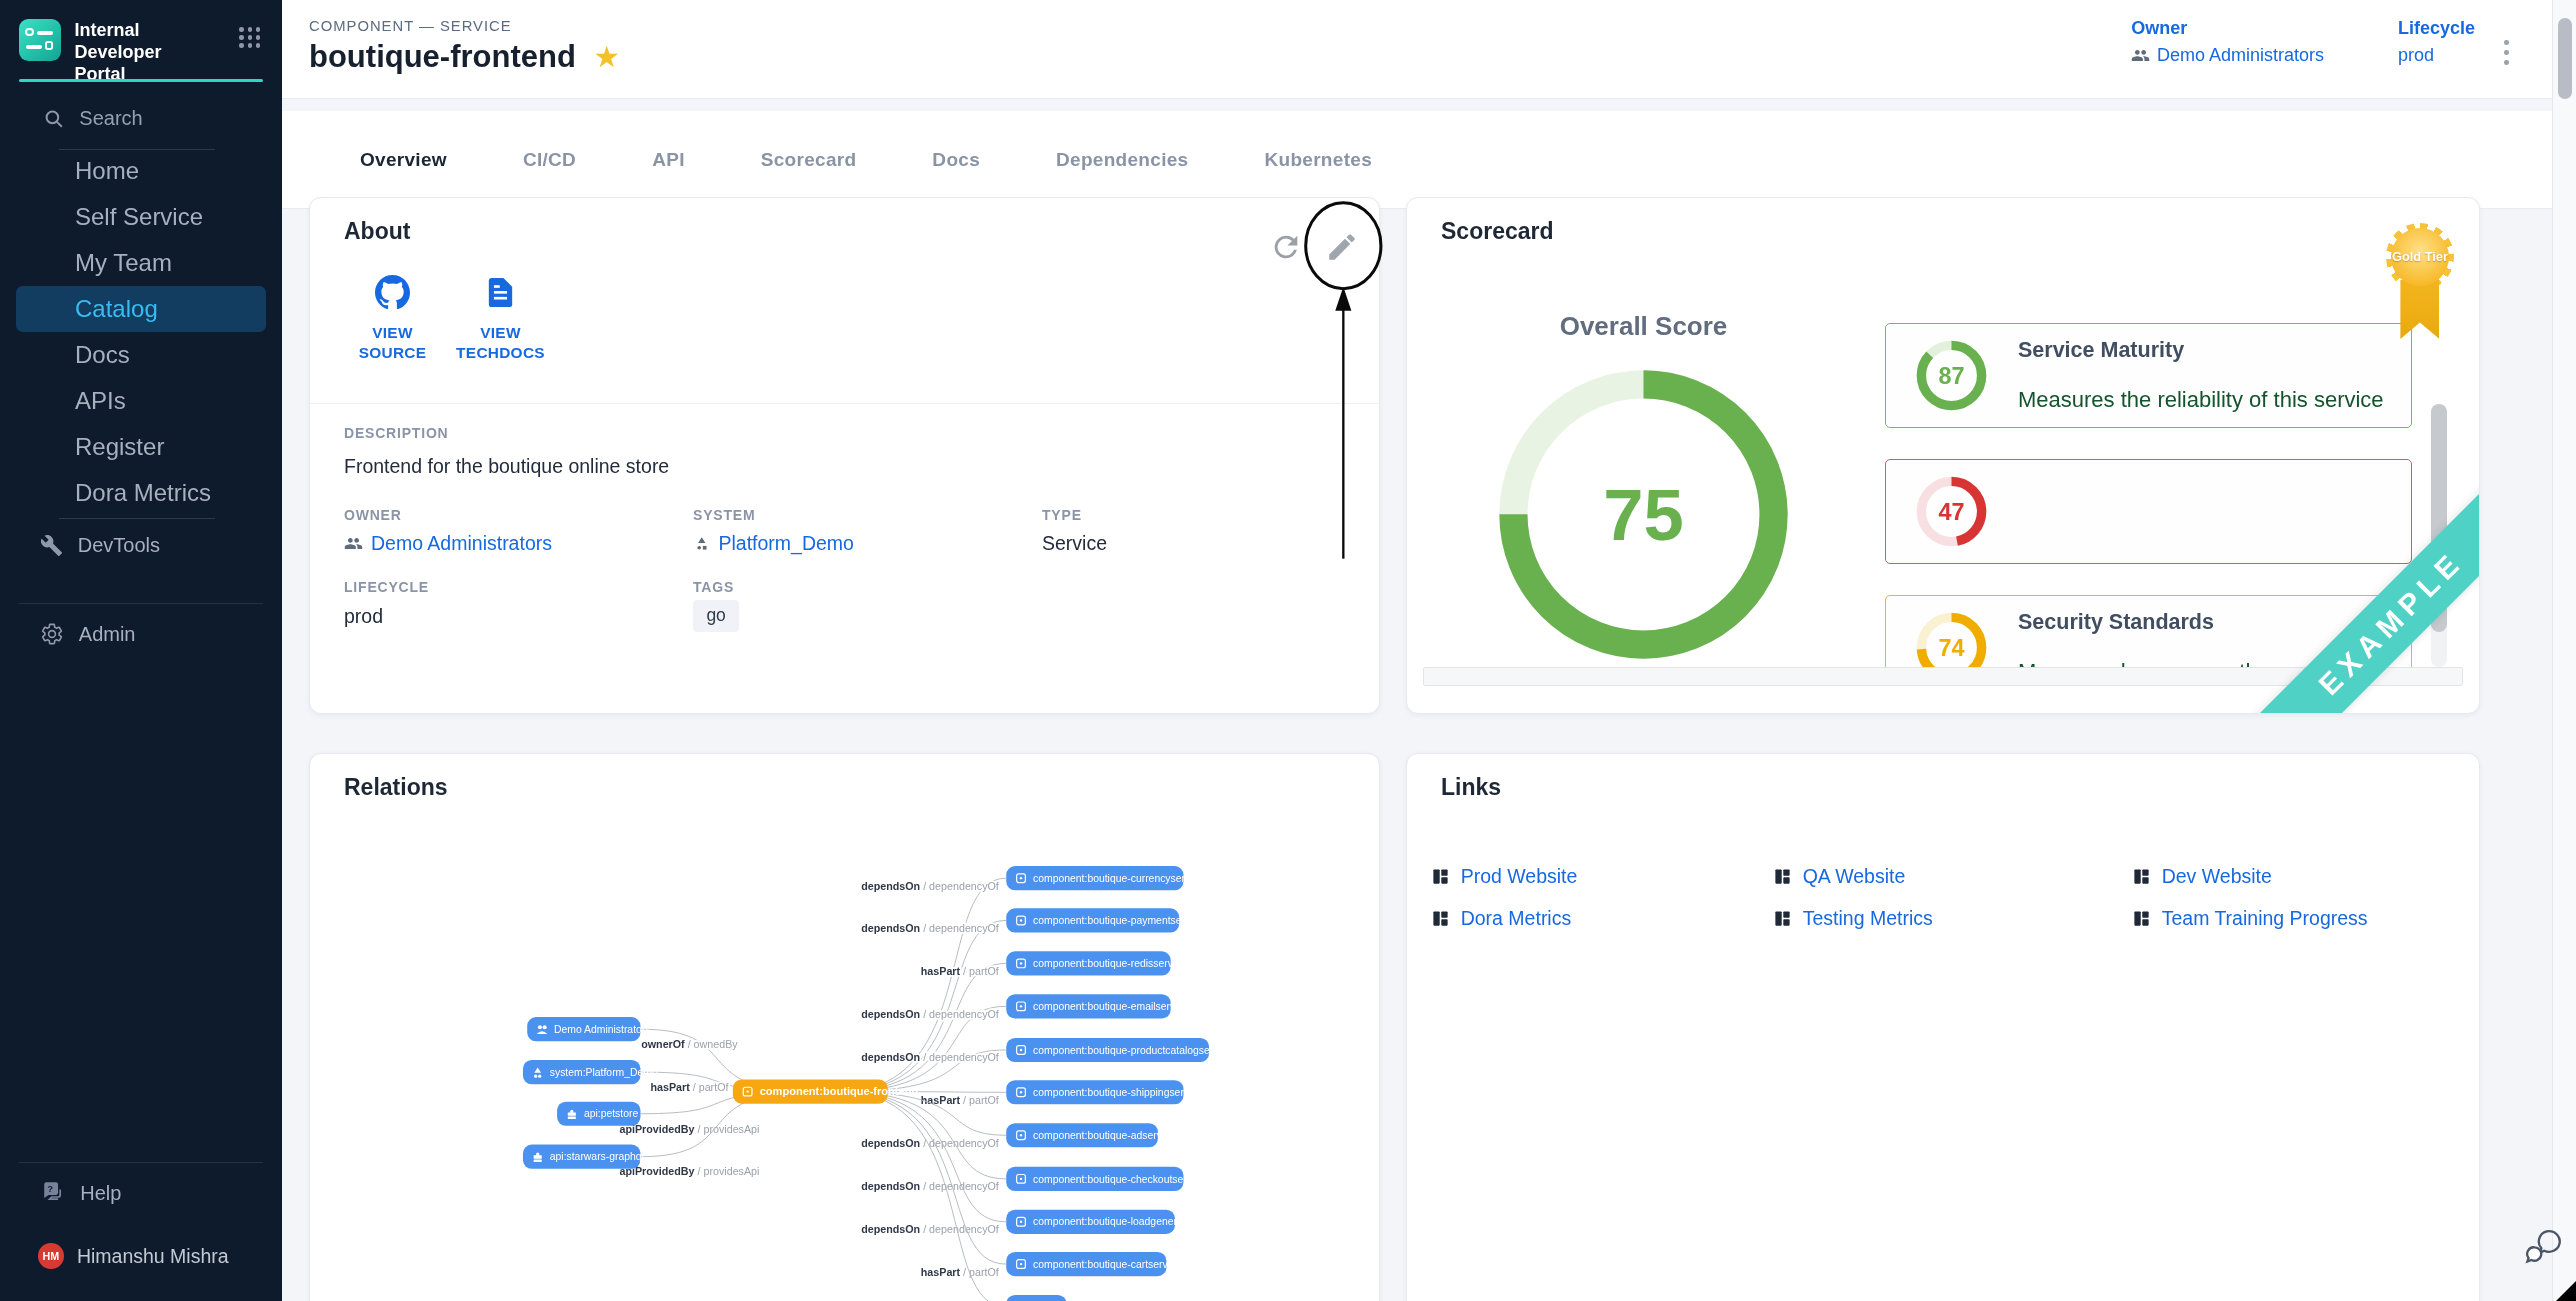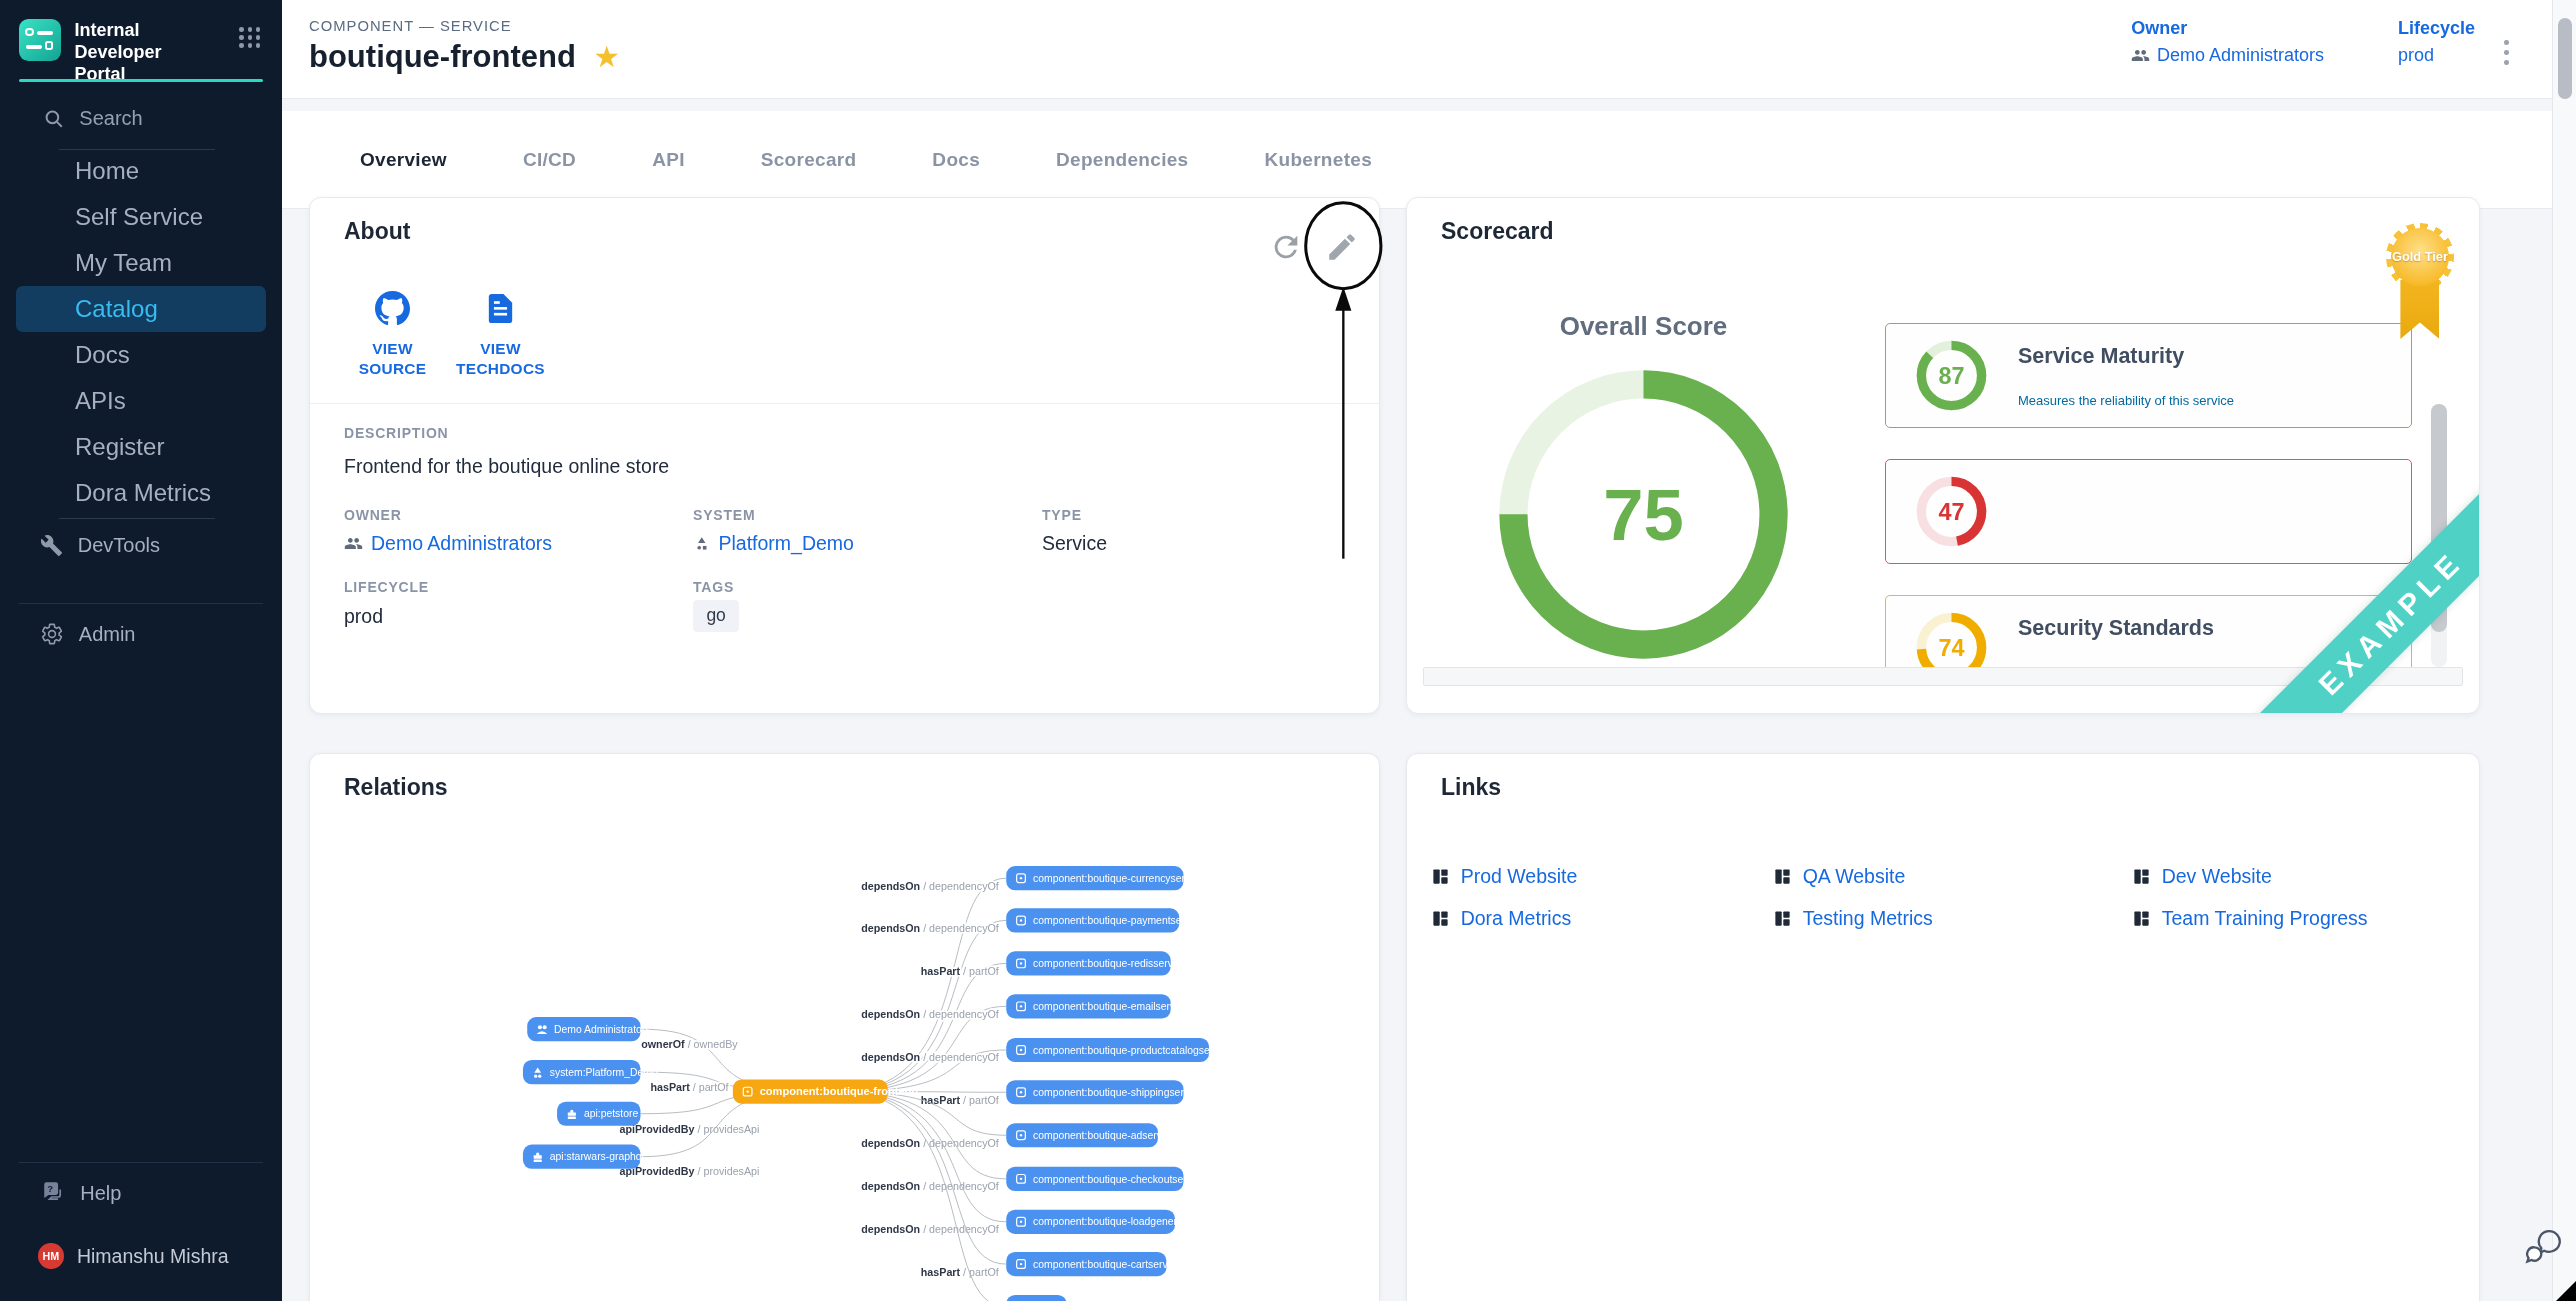--- a/index.html
+++ b/index.html
@@ -55,40 +55,40 @@
   .tab.active::after { content:""; position:absolute; left:34px; right:34px; bottom:0; height:4.7px; background:#1f5fd8; }
 
   .content { position:absolute; left:0; top:197px; width:100%; height:1229px; }
   .card { position:absolute; background:#fff; border:0.7px solid #e6e9ef; border-radius:12px; box-shadow:0 1.3px 5.4px rgba(20,30,60,.05); }
   .card-title { position:absolute; left:34px; top:20px; font-size:23px; font-weight:700; color:#1d2736; }
 
   
   .card-about { left:27px; top:0; width:1071px; height:517px; }
   .icon-btn { position:absolute; top:32px; width:34px; height:34px; cursor:pointer; }
   .btn-refresh { left:959px; } .btn-edit { left:1015px; }
-  .action-block { position:absolute; top:93px; width:101px; text-align:center; cursor:pointer; }
+  .action-block { position:absolute; top:77px; width:101px; text-align:center; cursor:pointer; }
   .ab-src { left:32px; } .ab-docs { left:140px; }
   .action-block .alabel { margin-top:10.7px; font-size:15.4px; font-weight:700; color:#1769e0; line-height:20px; letter-spacing:0.3px; }
   .about-rule { position:absolute; left:0; right:0; top:205px; border-top:0.7px solid #eceff4; }
   .f-label { position:absolute; font-size:14px; font-weight:600; letter-spacing:0.8px; color:#8b94a7; }
   .f-value { position:absolute; font-size:19.5px; color:#222c3c; }
   .f-link { color:#1769e0; display:flex; align-items:center; cursor:pointer; }
   .f-link svg { margin-right:8px; }
   .tag-chip { position:absolute; left:383px; top:402px; background:#f0f2f8; border-radius:4px; padding:5.4px 13.4px; font-size:17.5px; color:#303a4a; }
   .annotation { position:absolute; left:960px; top:0; width:148px; height:403px; pointer-events:none; z-index:6; }
 
   
   .card-score { left:1124px; top:0; width:1074px; height:517px; overflow:hidden; }
   .overall-label { position:absolute; left:102px; top:113px; width:269px; text-align:center; font-size:26px; font-weight:700; color:#616d7e; }
   .donut-wrap { position:absolute; left:89px; top:169px; width:295px; height:295px; }
   .score-list { position:absolute; left:478px; top:125px; width:527px; height:344px; overflow:hidden; display:flex; flex-direction:column; gap:31px; }
   .score-item { flex:0 0 105px; border:1.3px solid; border-radius:5px; background:#fdfefd; display:flex; align-items:center; padding:0 23px; cursor:pointer; }
   .ring-wrap { width:85px; height:85px; flex:0 0 85px; margin-right:24px; }
   .score-texts .s-name { font-size:21.5px; font-weight:600; color:#414d61; }
-  .score-texts .s-desc { margin-top:24px; font-size:13px; color:#0369a1; }
+  .score-texts .s-desc { margin-top:24px; font-size:22px; color:#14532d; }
   .hscroll { position:absolute; left:16px; right:16px; top:469px; height:19px; background:#f6f7f8; border:0.7px solid #e3e4e6; border-radius:2px; }
   .vscroll { position:absolute; right:32px; top:206px; width:16px; height:263px; background:#f1f2f4; border-radius:8px; }
   .vscroll i { display:block; width:16px; height:228px; background:#c6c9ce; border-radius:8px; }
   .badge { position:absolute; left:984px; top:30px; width:58px; height:107px; z-index:4; }
   .badge-tail { position:absolute; left:9.4px; top:52px; width:39px; height:59px; background:linear-gradient(#f3b51f,#e9a90f); clip-path:polygon(0 0,100% 0,100% 100%,50% 72%,0 100%); }
   .rosette { position:absolute; left:0; top:0; width:58px; height:58px; border-radius:50%; background:radial-gradient(circle at 50% 40%, #ffe08a, #f7b928 75%); display:flex; align-items:center; justify-content:center; text-align:center; color:#fff; font-size:12.8px; font-weight:700; line-height:14.8px; text-shadow:0 0.7px 1.3px rgba(150,100,0,.5); }
   .rosette::before { content:""; position:absolute; inset:-4.7px; border-radius:50%; background:repeating-conic-gradient(#f6c23a 0 14deg, rgba(246,194,58,0) 14deg 28deg); z-index:-1; }
   .ribbon { position:absolute; left:749px; top:396px; width:470px; height:58px; background:#4fd1c5; transform:rotate(-45deg); display:flex; align-items:center; justify-content:center; color:#fff; font-size:29.5px; font-weight:700; letter-spacing:6.7px; z-index:5; box-shadow:0 0 9.4px rgba(0,0,0,.12); }
 
   

